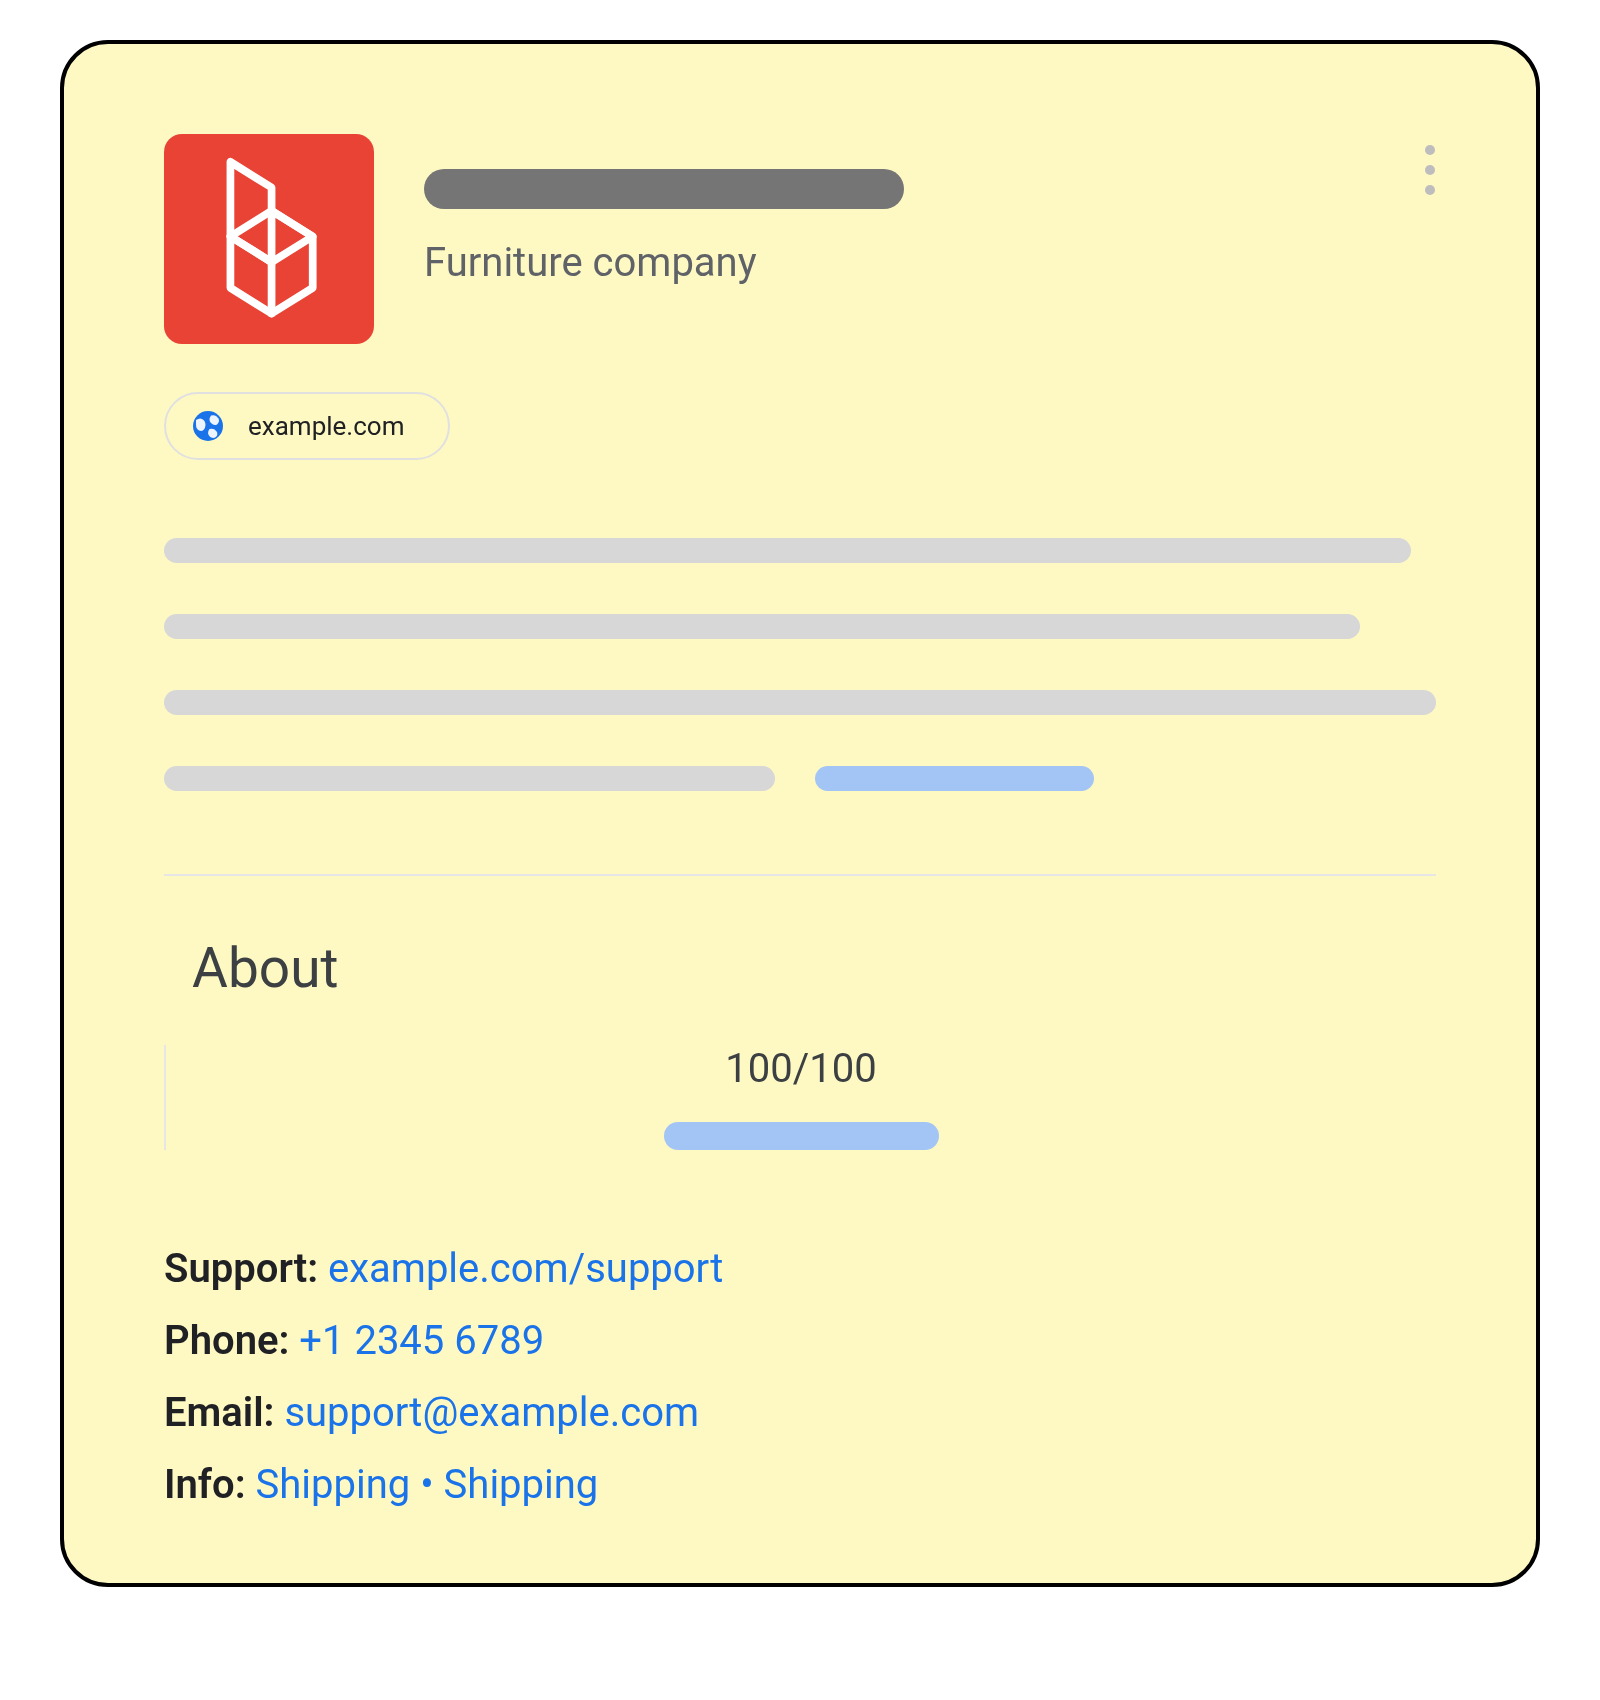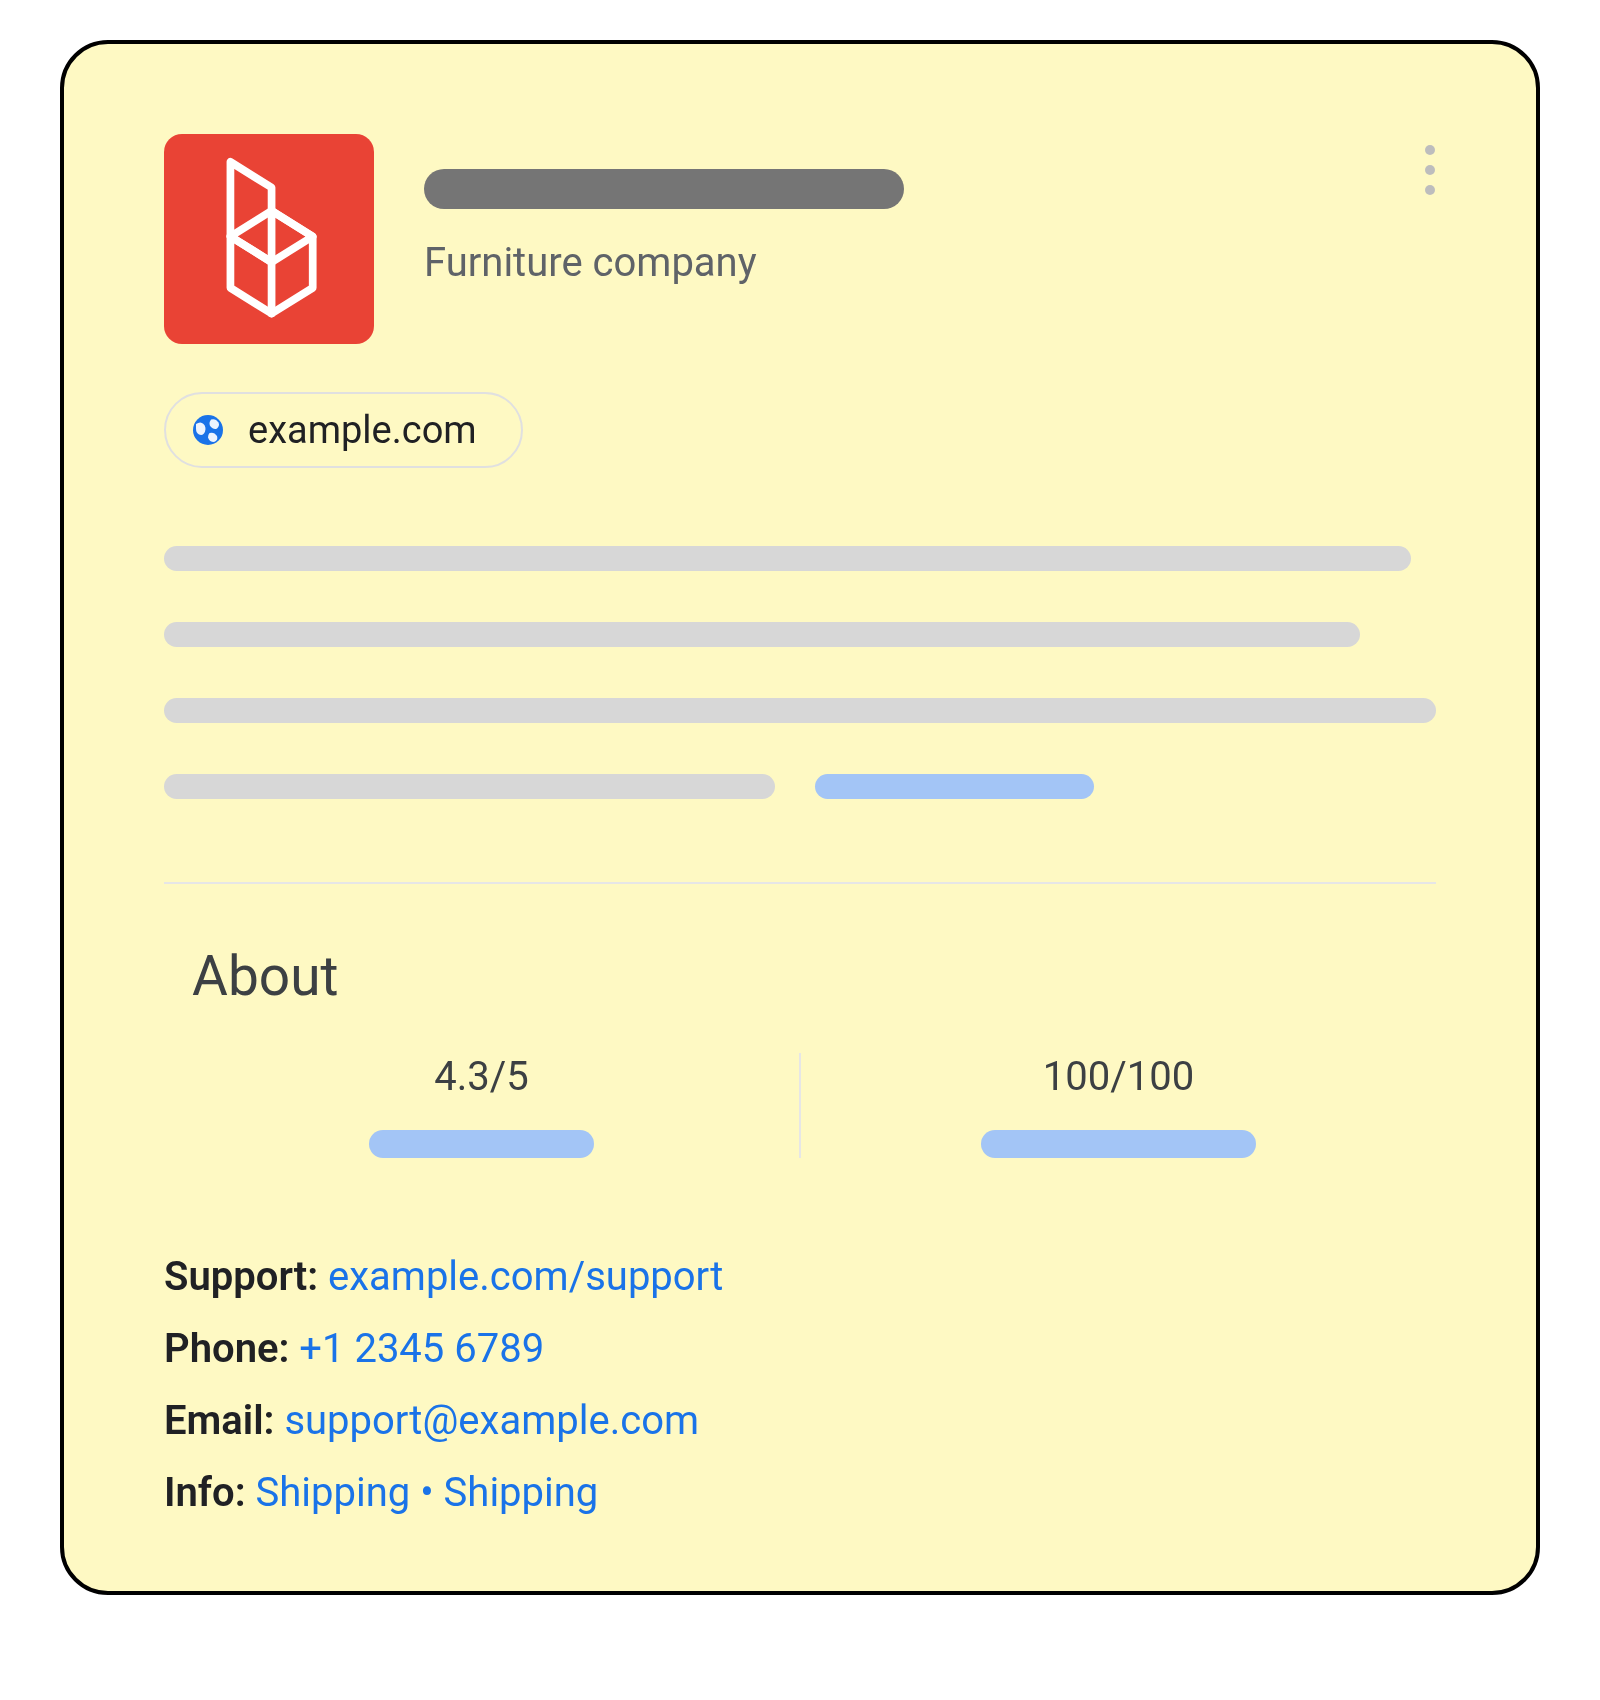--- a/index.html
+++ b/index.html
@@ -78,21 +78,21 @@
       border: 2px solid #e0e0e0;
       border-radius: 999px;
       padding: 14px 44px 14px 24px;
       cursor: pointer;
     }
     .globe {
       width: 36px;
       height: 36px;
     }
     .url-text {
-      font-size: 38px;
+      font-size: 26px;
       color: #202124;
     }
     .body-placeholders {
       margin-top: 78px;
       display: flex;
       flex-direction: column;
       gap: 51px;
     }
     .ph {
       height: 25px;
@@ -217,24 +217,20 @@
       <div class="ph" style="width:48%"></div>
       <div class="ph ph-blue" style="width:22%"></div>
     </div>
   </div>
 
   <hr class="divider">
 
   <div class="about-title">About</div>
 
   <div class="metrics-row">
-    <div class="metric">
-      <div class="metric-val">4.3/5</div>
-      <div class="metric-bar"></div>
-    </div>
     <div class="vline"></div>
     <div class="metric">
       <div class="metric-val">100/100</div>
       <div class="metric-bar wide"></div>
     </div>
   </div>
 
   <div class="info-block">
     <div class="info-line">
       <span class="label">Support:</span>

